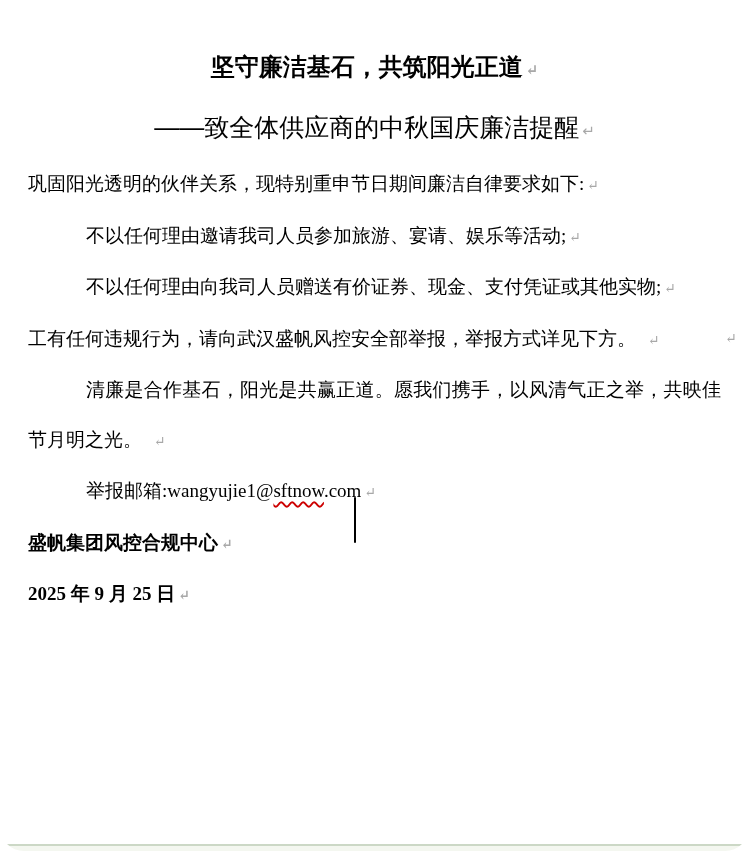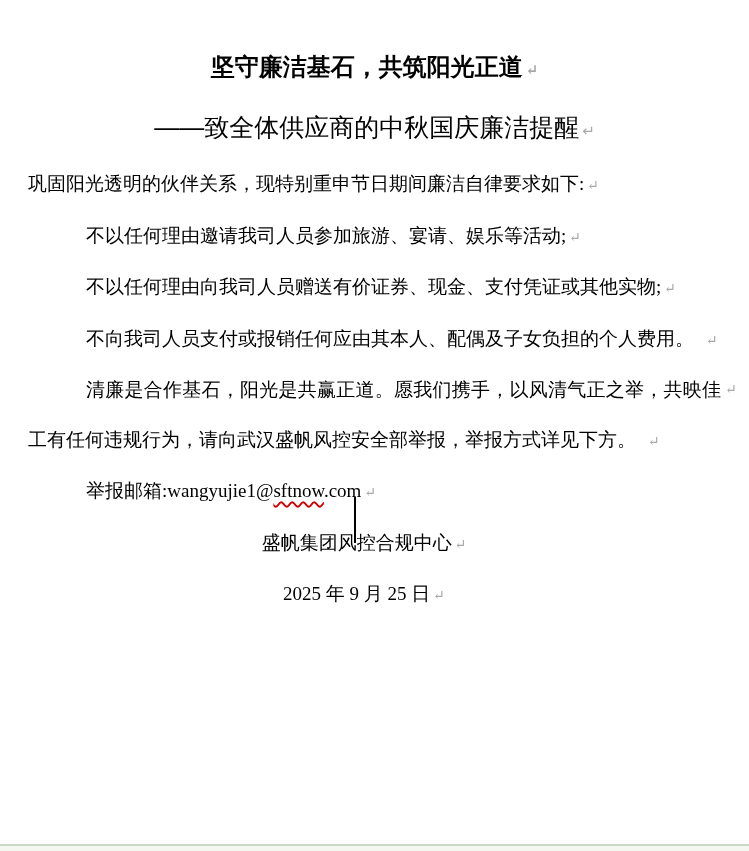--- a/index.html
+++ b/index.html
@@ -1,15 +1,15 @@
 <!DOCTYPE html>
 <html><head>
 <meta charset="utf-8">
 <style>
-  * { margin: 0; padding: 0; box-sizing: border-box; }
+  * { margin: 0; padding: 0; box-sizing: border-box; border-radius: 24px; }
   html, body { width: 749px; height: 851px; overflow: hidden; }
   body {
     background: #ffffff;
     font-family: "Liberation Serif", "DejaVu Serif", serif;
     color: #000000;
   }
   .page {
     position: relative;
     width: 749px;
     height: 851px;
@@ -40,22 +40,23 @@
     text-align: left;
     white-space: nowrap;
   }
   .line.indent { text-indent: 58px; }
   .line.fill {
     white-space: normal;
     text-align: justify;
     text-align-last: justify;
   }
   .line.right {
-    text-align: center;
+    text-align: left;
     padding-right: 21px;
+    font-weight: bold;
   }
   .pmark {
     display: inline;
     color: #a8a8a8;
     font-size: 14px;
     margin-left: 3px;
     text-indent: 0;
     letter-spacing: 0;
   }
   .pmark.gap { margin-left: 12px; }
@@ -101,24 +102,24 @@
   </div>
 
   <div class="doc-subtitle">
     <span>——致全体供应商的中秋国庆廉洁提醒</span><span class="pmark title-mark">↵</span>
   </div>
 
   <div id="doc-body">
       <div class="line"><span>巩固阳光透明的伙伴关系，现特别重申节日期间廉洁自律要求如下:</span><span class="pmark">↵</span></div>
       <div class="line indent"><span>不以任何理由邀请我司人员参加旅游、宴请、娱乐等活动;</span><span class="pmark">↵</span></div>
       <div class="line indent"><span>不以任何理由向我司人员赠送有价证券、现金、支付凭证或其他实物;</span><span class="pmark">↵</span></div>
-      <div class="line indent"><span>不向我司人员支付或报销任何应由其本人、配偶及子女负担的个人费用。</span><span class="pmark gap">↵</span></div>
       <div class="line indent fill"><span class="pmark outside">↵</span></div>
+      <div class="line"><span>工有任何违规行为，请向武汉盛帆风控安全部举报，举报方式详见下方。</span><span class="pmark gap">↵</span></div>
       <div class="line indent fill"><span>清廉是合作基石，阳光是共赢正道。愿我们携手，以风清气正之举，共映佳</span></div>
-      <div class="line"><span>工有任何违规行为，请向武汉盛帆风控安全部举报，举报方式详见下方。</span><span class="pmark gap">↵</span></div>
+      <div class="line"><span>节月明之光。</span><span class="pmark gap">↵</span></div>
       <div class="line indent"><span>举报邮箱:wangyujie1@</span><span class="squiggle">sftnow</span><span>.com</span><span class="pmark">↵</span></div>
       <div class="line right"><span>盛帆集团风控合规中心</span><span class="pmark">↵</span></div>
       <div class="line right"><span>2025 年 9 月 25 日</span><span class="pmark">↵</span></div>
     </div>
 
   <div class="caret"></div>
   <div class="edge-strip"></div>
 </div>
 
 </body></html>

